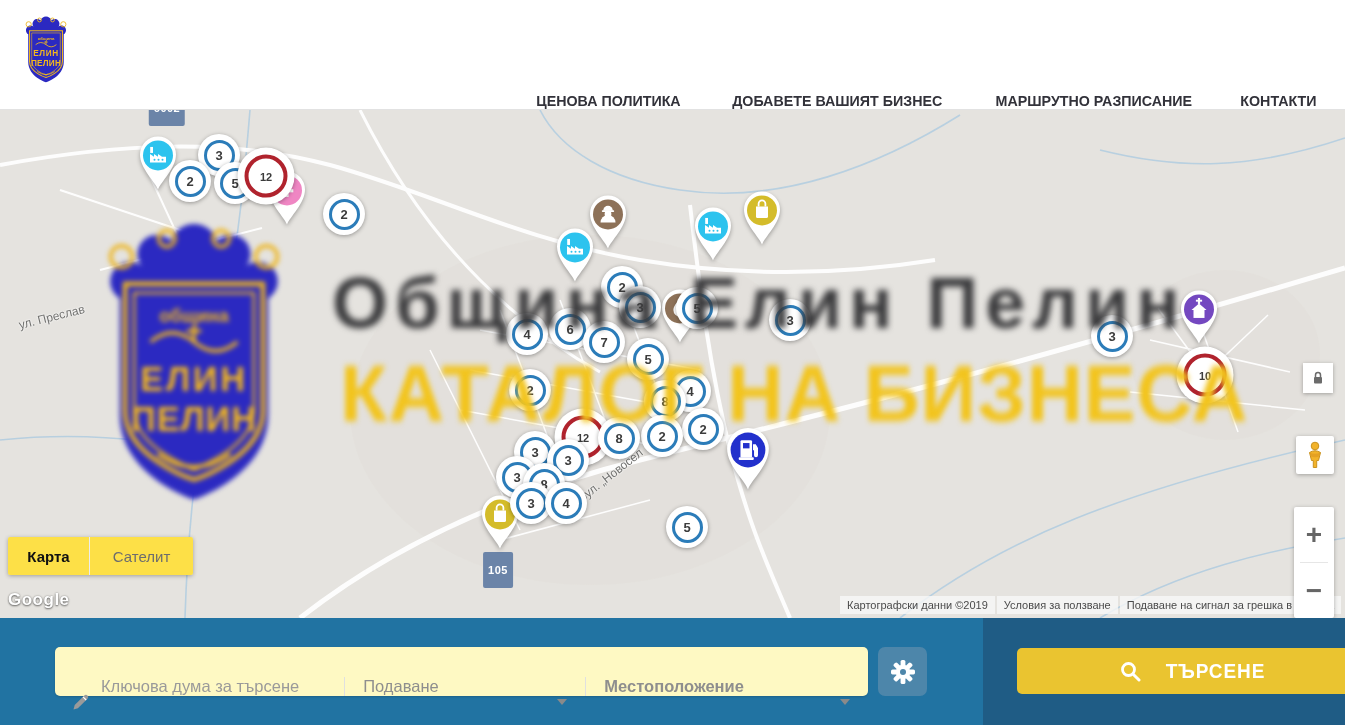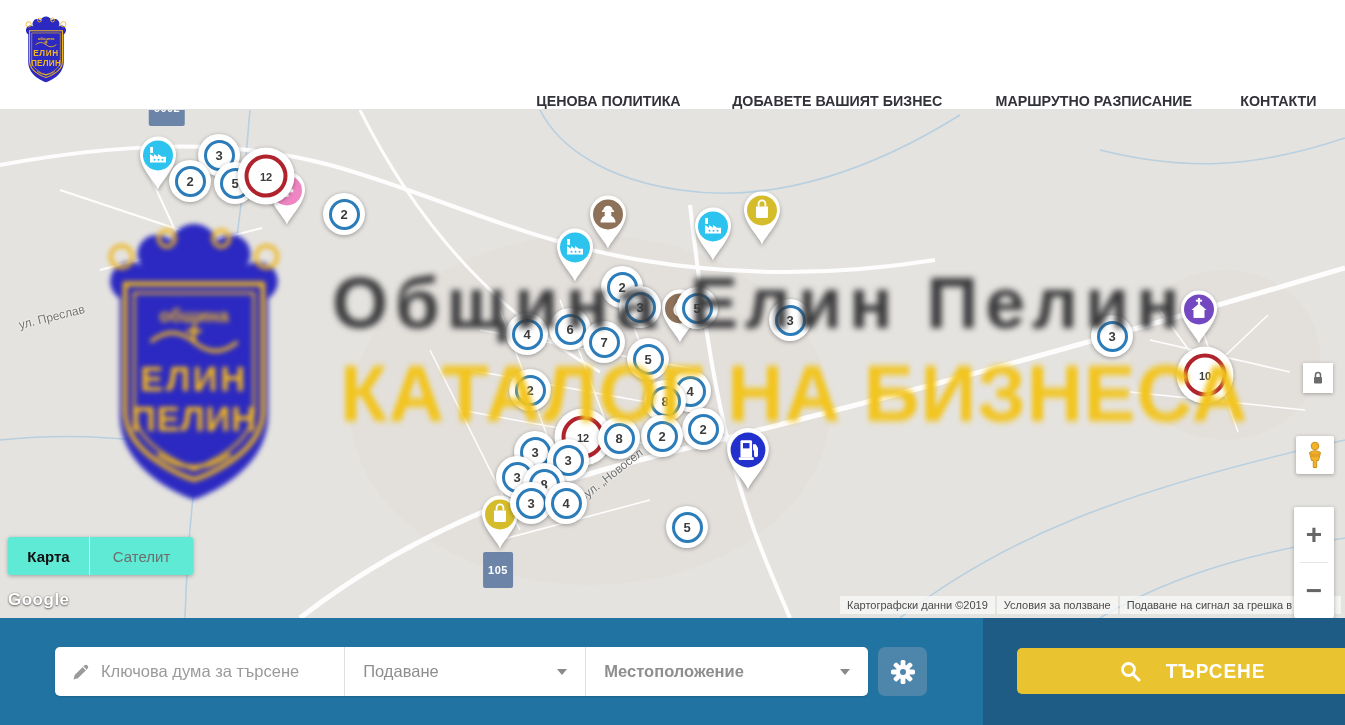--- a/index.html
+++ b/index.html
@@ -30,36 +30,36 @@
   .cluster.lg .ring { width:43px; height:43px; border-width:4px; font-size:11px; }
 
   
   .wm { position:absolute; pointer-events:none; }
   .wm-crest { left:85px; top:105px; filter:blur(2.6px); }
   .wm-line1 { left:332px; top:152px; font-size:72px; font-weight:bold; color:#3a3a3c; letter-spacing:7px; filter:blur(3px); white-space:nowrap; }
   .wm-line2 { left:340px; top:238px; font-size:80px; font-weight:bold; color:#f2c41d; letter-spacing:1px; filter:blur(3px); white-space:nowrap; transform:scaleX(.97); transform-origin:left; }
 
   
   .type-control { position:absolute; left:8px; top:427px; display:flex; box-shadow:0 1px 4px rgba(0,0,0,.3); border-radius:2px; overflow:hidden; }
-  .type-btn { height:38px; background:#5eead4; display:flex; align-items:center; justify-content:center; font-size:15px; cursor:pointer; }
+  .type-btn { height:38px; background:#fde047; display:flex; align-items:center; justify-content:center; font-size:15px; cursor:pointer; }
   .type-btn.active { font-weight:bold; color:#111; width:81px; }
   .type-btn.idle { color:#6d6d6d; width:104px; border-left:1px solid #ececec; }
   .google-logo { position:absolute; left:8px; bottom:8px; font-size:17px; font-weight:bold; color:#fff; letter-spacing:.5px; text-shadow:0 1px 2px rgba(0,0,0,.5),0 0 2px rgba(0,0,0,.35); }
   .attribution { position:absolute; right:4px; bottom:4px; display:flex; gap:2px; }
   .attr-item { font-size:11px; color:#4a4a4a; background:rgba(248,248,248,.78); padding:3px 7px; white-space:nowrap; cursor:pointer; }
   .lock-btn { position:absolute; right:12px; top:253px; width:30px; height:30px; background:#fff; box-shadow:0 1px 4px rgba(0,0,0,.3); display:flex; align-items:center; justify-content:center; cursor:pointer; }
   .pegman-btn { position:absolute; right:11px; top:326px; width:38px; height:38px; background:#fff; border-radius:2px; box-shadow:0 1px 4px rgba(0,0,0,.3); display:flex; align-items:center; justify-content:center; cursor:grab; }
   .zoom-ctl { position:absolute; right:11px; top:397px; width:40px; background:#fff; border-radius:2px; box-shadow:0 1px 4px rgba(0,0,0,.3); }
   .zoom-btn { width:40px; height:55px; display:flex; align-items:center; justify-content:center; font-size:28px; color:#666; font-weight:bold; cursor:pointer; }
   .zoom-div { height:1px; background:#e6e6e6; margin:0 6px; }
 
   
   .bar { position:absolute; left:0; top:618px; width:1345px; height:107px; background:#2173a2; z-index:30; }
   .bar-right { position:absolute; left:983px; top:0; width:362px; height:107px; background:#1f5c85; }
-  .form { position:absolute; left:55px; top:29px; width:813px; height:49px; background:#ffffff; border-radius:5px; display:flex; box-shadow:0 1px 2px rgba(0,0,0,.15); }
+  .form { position:absolute; left:55px; top:29px; width:813px; height:49px; background:#fef9c3; border-radius:5px; display:flex; box-shadow:0 1px 2px rgba(0,0,0,.15);align-items:flex-end; }
   .f-sec { position:relative; display:flex; align-items:center; }
   .f-keyword { width:307px; }
   .f-select { border-left:1px solid #e0e0e0; cursor:pointer; }
   .f-cat { width:256px; }
   .f-loc { width:300px;font-weight:bold; }
   .f-keyword input { border:0; outline:none; width:100%; height:100%; font-size:16.5px; color:#555; padding-left:46px; background:transparent; font-family:"Liberation Sans",sans-serif; border-radius:5px; }
   .f-keyword input::placeholder { color:#9a9a9a; }
   .pencil { position:absolute; left:17px; top:15px; }
   .sel-label { font-size:16.5px; color:#8e8e8e; padding-left:18px; }
   .caret { position:absolute; right:18px; top:22px; width:0; height:0; border-left:5.5px solid transparent; border-right:5.5px solid transparent; border-top:6.5px solid #8a8a8a; }

